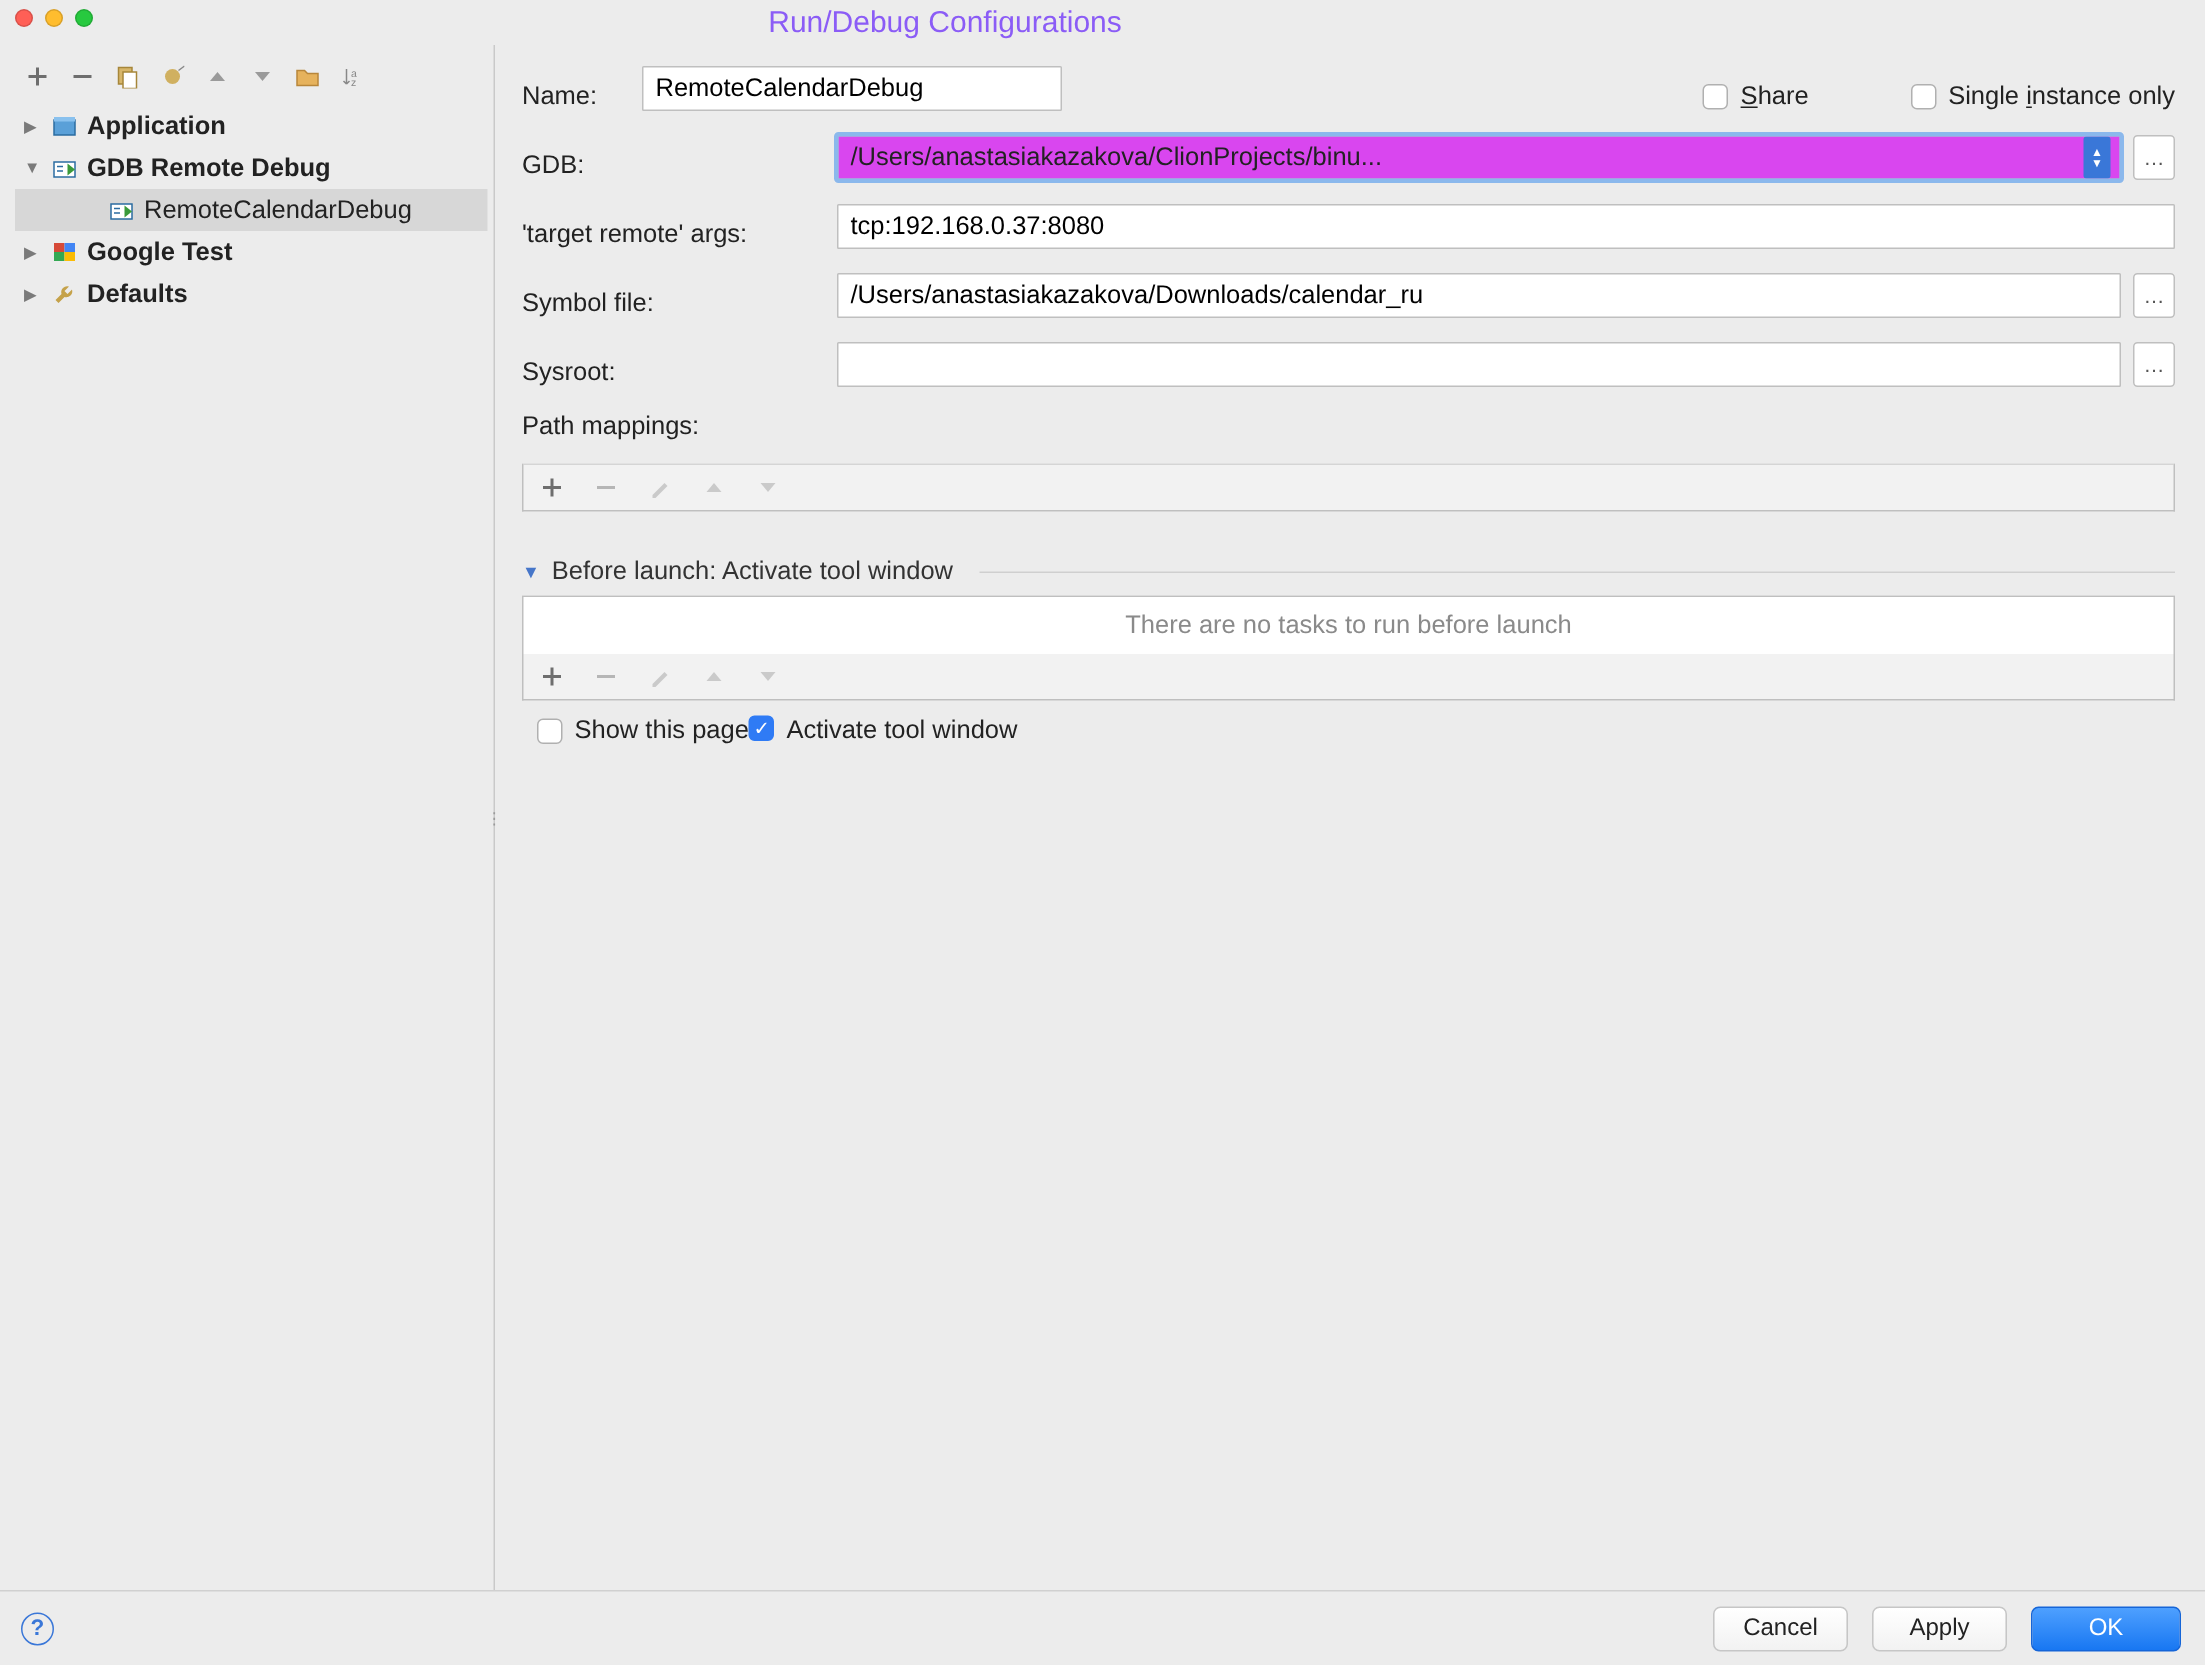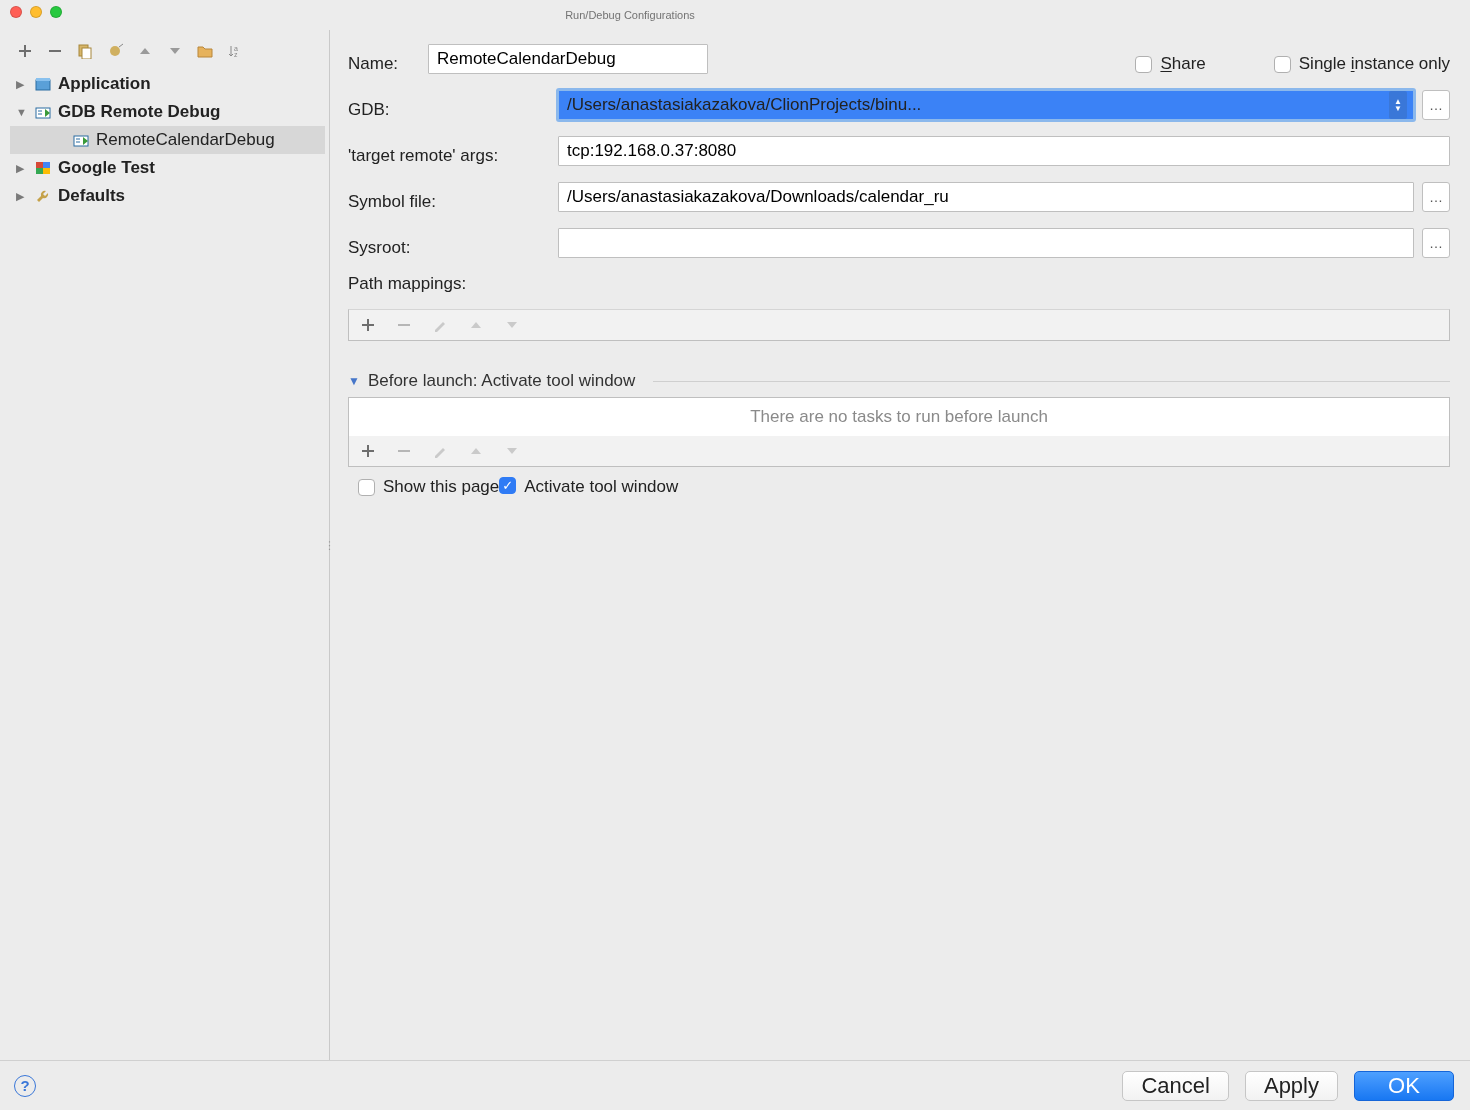--- a/index.html
+++ b/index.html
@@ -1,38 +1,38 @@
 <!DOCTYPE html>
 <html><head>
 <meta charset="utf-8">
 <style>
   * { box-sizing: border-box; font-family: "Helvetica Neue", "Lucida Grande", Arial, sans-serif; }
   html, body { margin:0; padding:0; width:1260px; height:952px; background:#ececec; overflow:hidden; font-size:17px; color:#222; }
   .titlebar { height:30px; display:flex; align-items:center; position:relative; }
   .traffic { position:absolute; left:10px; top:6px; display:flex; gap:8px; }
   .tl { width:12px; height:12px; border-radius:50%; border:1px solid rgba(0,0,0,.15); }
   .tl.red{background:#ff5f56;} .tl.yellow{background:#ffbd2e;} .tl.green{background:#27c93f;}
-  .titlebar .title { flex:1; text-align:center; font-size:11px; color:#737373; font-weight:500; }
+  .titlebar .title { flex:1; text-align:center; font-size:20px; color:#8b5cf6; font-weight:500; }
   .body { position:absolute; left:0; right:0; top:30px; bottom:50px; display:flex; }
   .left { width:330px; border-right:1px solid #c9c9c9; padding:8px 4px 8px 10px; }
   .toolbar { display:flex; align-items:center; gap:12px; padding:4px 2px 10px 6px; }
   .tbtn { width:18px; height:18px; display:flex; align-items:center; justify-content:center; color:#777; }
   .tbtn svg{display:block;}
   .tree { font-size:17px; }
   .node { display:flex; align-items:center; gap:6px; padding:4px 0 4px 6px; white-space:nowrap; }
   .node .exp { width:12px; color:#7a7a7a; font-size:11px; }
   .node .nm { font-weight:700; }
   .node.child { padding-left:62px; font-weight:400; }
   .node.sel { background:#d7d7d7; }
   .icon { width:18px; height:16px; display:inline-flex; align-items:center; justify-content:center; }
   .right { flex:1; padding:14px 20px 10px 18px; overflow:hidden; }
   .row { display:flex; align-items:flex-end; margin-bottom:16px; }
   .row .lbl { width:210px; font-size:17px; }
   .row input.text { flex:1; height:30px; padding:2px 8px; font-size:17px; border:1px solid #bfbfbf; background:#fff; border-radius:1px; }
-  .combo { flex:1; height:30px; border:1px solid #bfbfbf; background:#3b82f6; display:flex; align-items:center; padding:0 6px 0 8px; font-size:17px; position:relative; border-radius:1px; }
+  .combo { flex:1; height:30px; border:1px solid #bfbfbf; background:#d946ef; display:flex; align-items:center; padding:0 6px 0 8px; font-size:17px; position:relative; border-radius:1px; }
   .combo.focus { outline:3px solid #8bb8ec; outline-offset:-1px; }
   .combo .arr { width:18px; height:100%; background:#3a77d8; color:#fff; display:flex; flex-direction:column; align-items:center; justify-content:center; border-radius:2px; font-size:8px; line-height:7px; margin-left:4px; }
   .combo .val { flex:1; overflow:hidden; text-overflow:ellipsis; white-space:nowrap; }
   .browse { width:28px; height:30px; margin-left:8px; border:1px solid #bfbfbf; background:#fff; display:flex; align-items:center; justify-content:center; font-size:14px; color:#555; border-radius:3px; }
   .chk { width:17px; height:17px; border:1px solid #b0b0b0; border-radius:4px; background:#fff; display:inline-flex; align-items:center; justify-content:center; margin-right:8px; }
   .chk.on { background:#2f7bf5; border-color:#2f7bf5; color:#fff; }
   .chk.on::after { content:"✓"; font-size:13px; line-height:1; }
   .top-checks { display:flex; align-items:center; gap:46px; }
   .under { text-decoration:underline; text-underline-offset:2px; }
   .section-lbl { font-size:17px; margin:12px 0 16px 0; }
@@ -45,21 +45,21 @@
   .tbody-empty { height:140px; }
   .tbl-toolbar { display:flex; align-items:center; gap:18px; padding:6px 10px; border:1px solid #bfbfbf; border-top:1px solid #d5d5d5; background:#f2f2f2; margin-top:-1px; }
   .before { margin-top:30px; }
   .disclos { display:flex; align-items:center; gap:8px; color:#333; font-size:17px; }
   .disclos::after { content:""; flex:1; height:1px; background:#cfcfcf; margin-left:10px; }
   .disclos .tri { color:#4676c9; font-size:12px; }
   .tasks { border:1px solid #bfbfbf; background:#fff; height:40px; display:flex; align-items:center; justify-content:center; color:#8a8a8a; font-size:17px; margin-top:6px; }
   .bottom-row { display:flex; align-items:center; margin-top:10px; padding-left:10px; }
   .footer { position:absolute; left:0; right:0; bottom:0; height:50px; display:flex; align-items:center; justify-content:flex-end; padding:0 16px; gap:16px; border-top:1px solid #d0d0d0; }
   .footer .help { position:absolute; left:14px; width:22px; height:22px; border:1.5px solid #3a77d8; border-radius:50%; color:#3a77d8; display:flex; align-items:center; justify-content:center; font-size:15px; font-weight:700; }
-  .btn { height:30px; min-width:90px; padding:0 18px; border:1px solid #c6c6c6; border-radius:5px; background:linear-gradient(#ffffff,#f2f2f2); font-size:22px; display:flex; align-items:center; justify-content:center; }
+  .btn { height:30px; min-width:90px; padding:0 18px; border:1px solid #c6c6c6; border-radius:5px; background:linear-gradient(#ffffff,#f2f2f2); font-size:16px; display:flex; align-items:center; justify-content:center; }
   .btn.primary { background:linear-gradient(#4ea0ff,#1877f2); color:#fff; border-color:#1565d8; min-width:100px; font-weight:500; }
   .splitter { width:6px; position:absolute; left:326px; top:0; bottom:0; display:flex; align-items:center; justify-content:center; }
   .splitter::before{content:"⋮";color:#9a9a9a;font-size:11px;letter-spacing:-1px;}
 </style>
 </head>
 <body>
 
 <div class="titlebar">
   <div class="traffic">
     <div class="tl red"></div>

